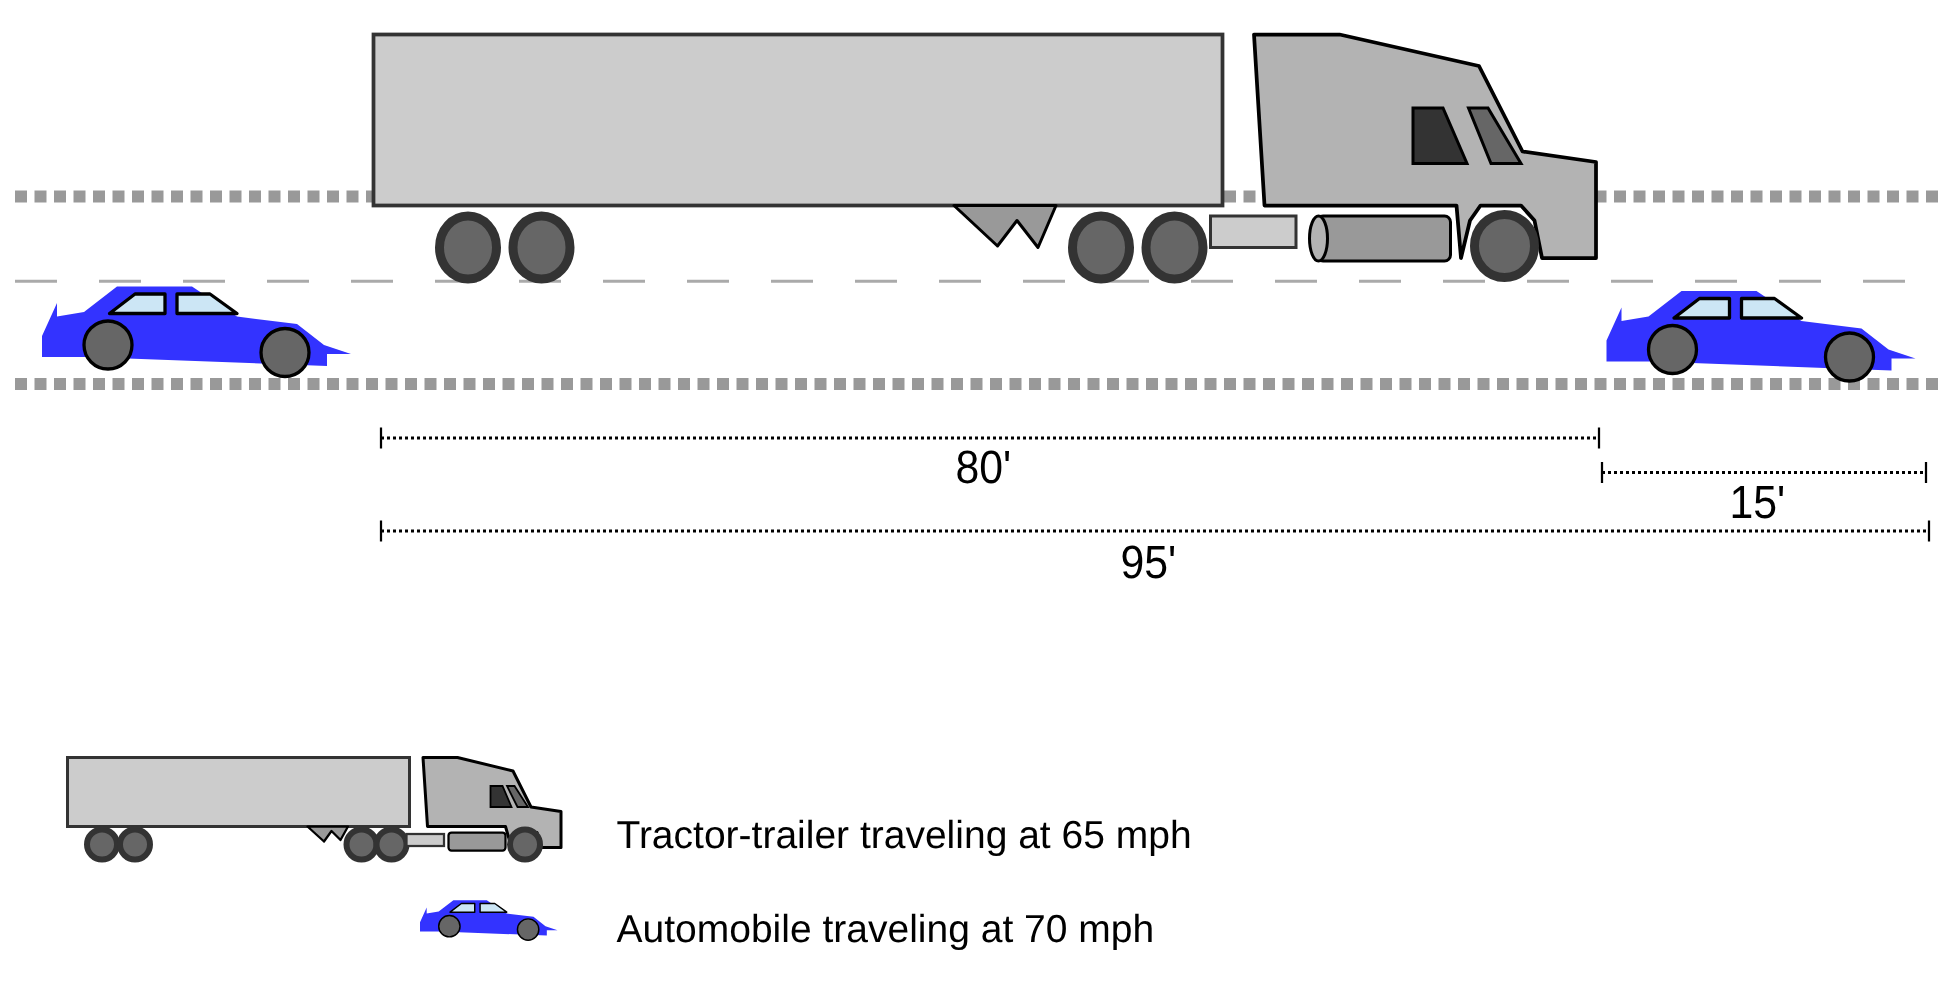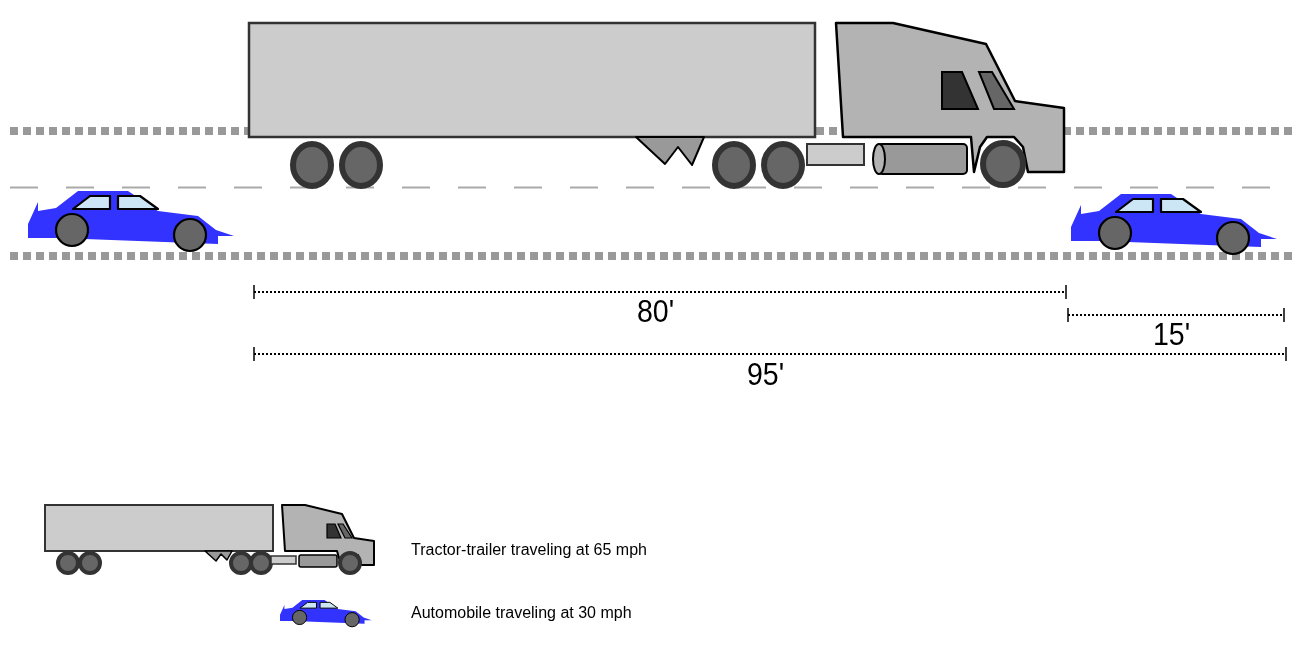--- a/index.html
+++ b/index.html
@@ -1,20 +1,20 @@
 <!DOCTYPE html>
 <html><head>
   <meta charset="utf-8">
   <style>
     html, body { margin: 0; padding: 0; background: #ffffff; }
     body { width: 1304px; height: 657px; position: relative; overflow: hidden; font-family: "Liberation Sans", sans-serif; }
     svg { position: absolute; left: 0; top: 0; }
     .lbl { position: absolute; color: #000; font-family: "Liberation Sans", sans-serif; white-space: nowrap; }
     .dim-lbl { font-size: 31px; transform: scaleX(0.92); transform-origin: left top; }
-    .legend-lbl { font-size: 16px; text-align: right; }
+    .legend-lbl { font-size: 26px; text-align: right; }
   </style>
 </head>
 <body>
 
 <svg width="1304" height="657" viewBox="0 0 1304 657" xmlns="http://www.w3.org/2000/svg">
   <defs>
 
     <g id="car">
       <path d="M10,18 L10,27 L28,24 L50,7 L100,7 L130,27 L170,32 L188,46 L206,52 L190,52 L190,60 L30,54 L0,54 L0,40 Z" fill="#3333ff" stroke="none"></path>
       <path d="M45,25 L62,12 L82,12 L82,25 Z" fill="#cce6f5" stroke="#000" stroke-width="2.2" stroke-linejoin="round"></path>
@@ -102,13 +102,13 @@
   <g transform="translate(280,597) scale(0.445)">
     <use href="#car"></use>
   </g>
 </svg>
 
 <div class="lbl dim-lbl" style="left:637px; top:294px;">80'</div>
 <div class="lbl dim-lbl" style="left:1153px; top:317px;">15'</div>
 <div class="lbl dim-lbl" style="left:747px; top:357px;">95'</div>
 
 <div class="lbl legend-lbl" style="left:411px; top:541px;">Tractor-trailer traveling at 65 mph</div>
-<div class="lbl legend-lbl" style="left:411px; top:604px;">Automobile traveling at 30 mph</div>
+<div class="lbl legend-lbl" style="left:411px; top:604px;">Automobile traveling at 70 mph</div>
 
 </body></html>

